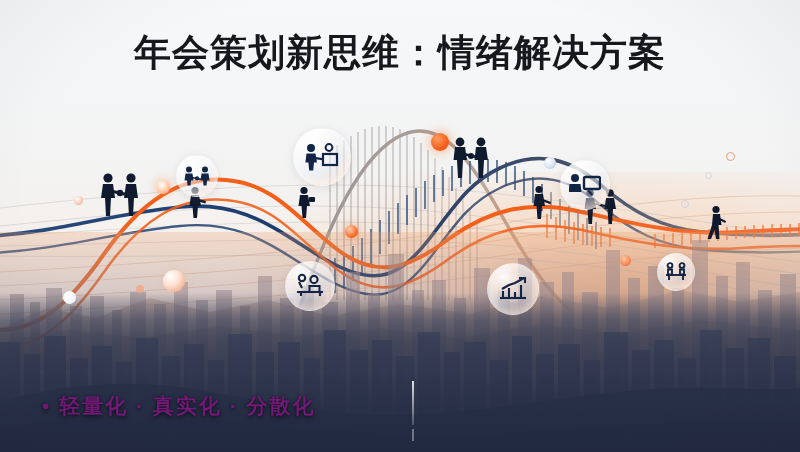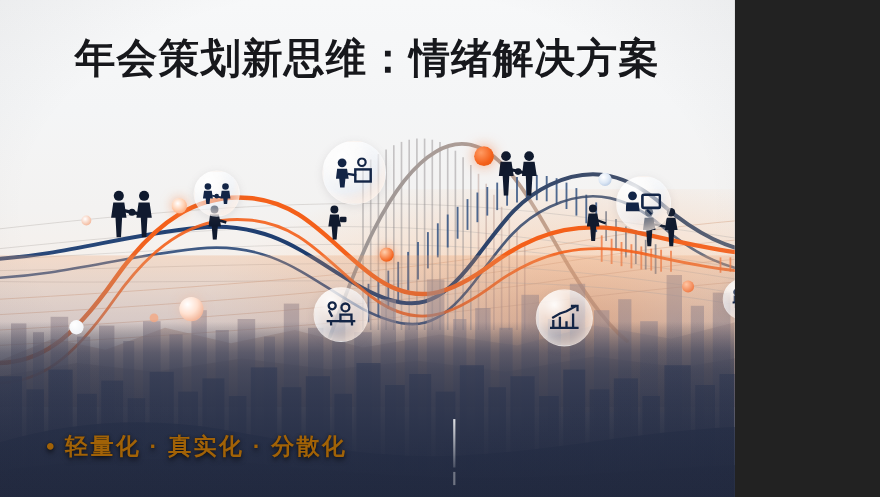--- a/index.html
+++ b/index.html
@@ -1,18 +1,18 @@
 <!DOCTYPE html>
 <html><head>
 <meta charset="utf-8">
 <style>
   html,body{margin:0;padding:0;background:#222;}
   *{box-sizing:border-box;}
   .stage{
-    position:relative;width:668px;height:452px;overflow:hidden;
+    position:relative;width:800px;height:452px;overflow:hidden;
     font-family:"Liberation Sans","DejaVu Sans",sans-serif;
     background:#f2f3f4;
   }
   
   .sky{
     position:absolute;inset:0;
     background:
       linear-gradient(180deg,#f7f8f9 0%,#f4f5f6 22%,#f3f2f1 42%,#f6efe9 58%,#f6e2d4 70%,#eccfbd 78%, #c9b3a8 85%, #5d6679 92%, #404a60 100%);
   }
   .sky-warm{
@@ -40,21 +40,21 @@
   
   .title{
     position:absolute;left:0;right:0;top:28px;text-align:center;
     font-size:37px;font-weight:bold;color:#17181c;letter-spacing:1px;
     text-shadow:0 1px 2px rgba(255,255,255,.6);
     white-space:nowrap;
   }
   
   .cap{
     position:absolute;top:392px;
-    font-size:21px;font-weight:bold;color:#a16207;
+    font-size:21px;font-weight:bold;color:#701a75;
     letter-spacing:2px;white-space:nowrap;
     text-shadow:0 2px 5px rgba(0,0,0,.55),0 0 2px rgba(0,0,0,.5);
   }
   .cap-left{left:42px;}
   .cap-right{left:466px;}
   .divider{
     position:absolute;left:412px;top:381px;width:2px;height:44px;
     background:linear-gradient(180deg,rgba(255,255,255,.85),rgba(255,255,255,.18));
   }
   .divider:after{

